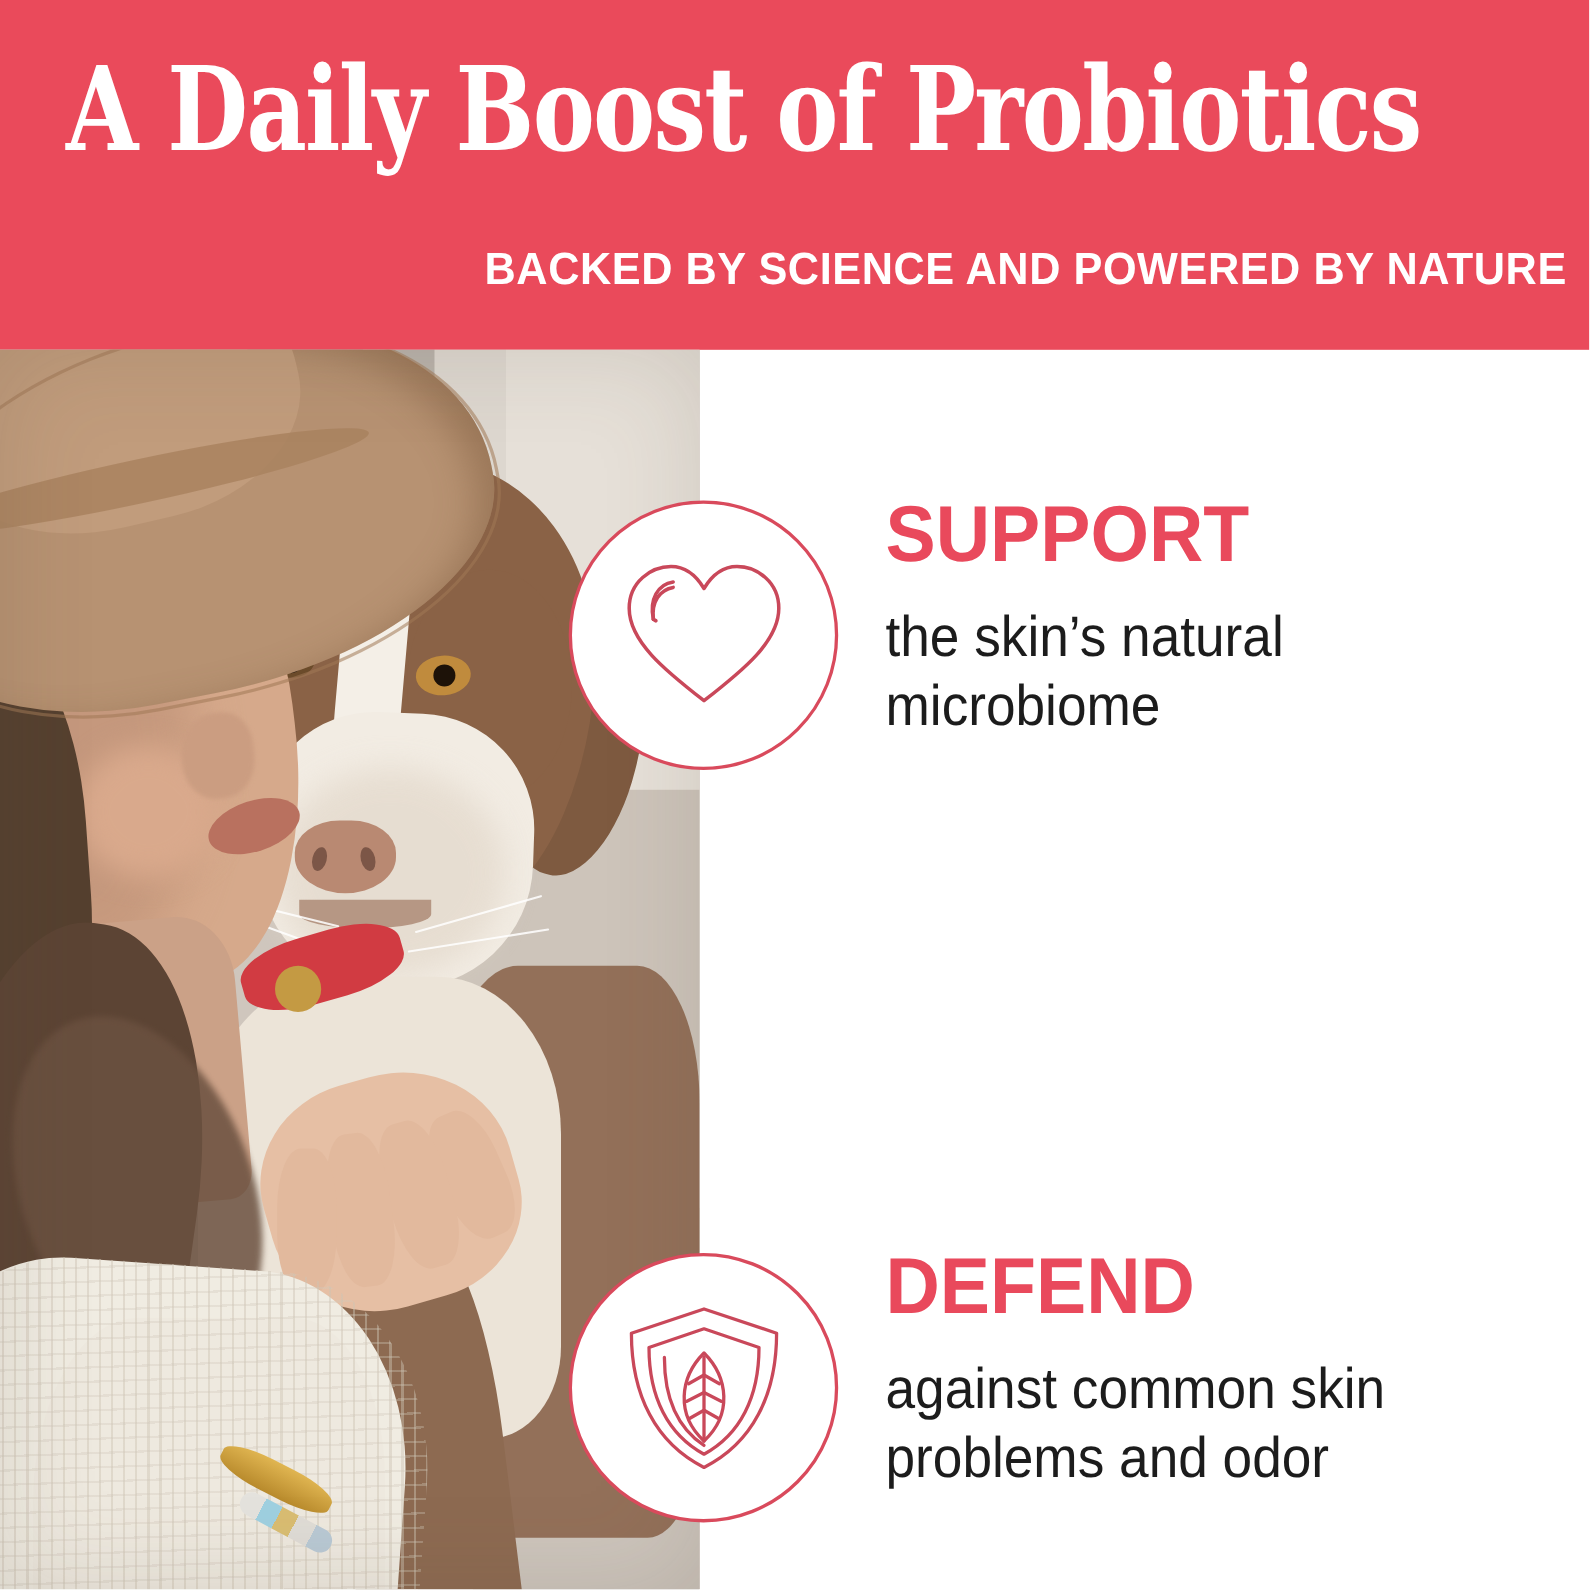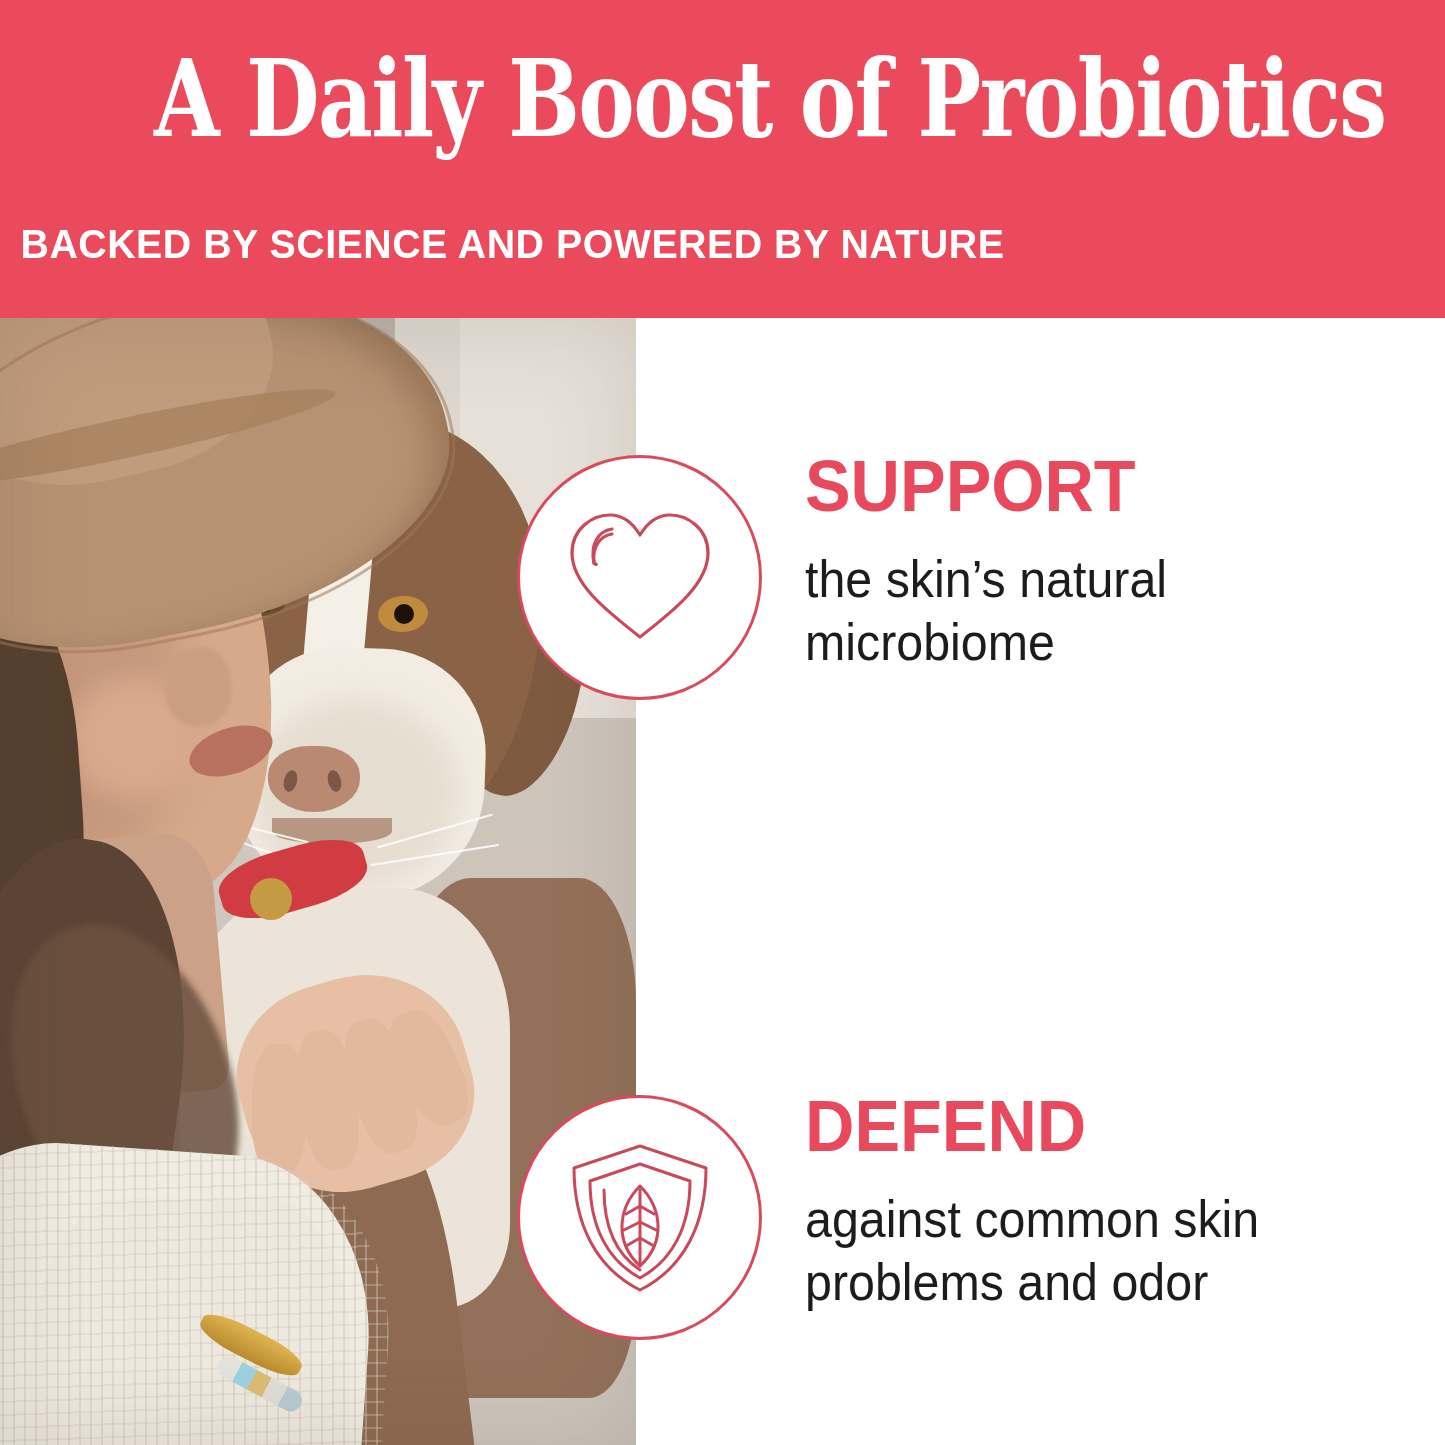--- a/index.html
+++ b/index.html
@@ -8,21 +8,21 @@
     background:#ffffff;
     font-family:"Liberation Sans", sans-serif;
     overflow:hidden;
   }
   .canvas{position:relative;width:1445px;height:1445px;background:#fff;overflow:hidden;}
 
   
   .header-band{
     position:absolute;left:0;top:0;width:1445px;height:318px;
     background:#ea4a5b;
-    display:flex;flex-direction:column;align-items:flex-start;justify-content:flex-start;
+    display:flex;flex-direction:column;align-items:flex-end;justify-content:flex-start;
   }
   .header-title{
     margin:0;padding:0;
     font-family:"DejaVu Serif", serif;
     font-weight:700;
     font-size:106px;
     line-height:1;
     letter-spacing:-2px;
     color:#ffffff;
     transform:scaleX(0.80);
@@ -391,21 +391,21 @@
       </svg>
     </div>
     <div class="ftext" style="top:30px;">
       <div class="fhead">SUPPORT</div>
       <div class="fbody" style="margin-top:26px;">the skin’s natural
 microbiome</div>
     </div>
   </div>
 
 
-  <div class="feature" style="top:1060px;">
+  <div class="feature" style="top:1104px;">
     <div class="circle" style="top:35px;">
       <svg width="160" height="160" viewBox="0 0 160 160" fill="none" stroke="#c9485a" stroke-width="3" stroke-linecap="round" stroke-linejoin="round">
 
         <path d="M80 8 L 146 30 C 146 86, 124 130, 80 152 C 36 130, 14 86, 14 30 Z"></path>
 
         <path d="M80 26 L 130 43 C 130 88, 113 122, 80 140 C 47 122, 30 88, 30 43 Z"></path>
 
         <path d="M44 52 C 44 90, 56 116, 80 132"></path>
 
         <path d="M80 48 C 102 70, 106 104, 80 128 C 54 104, 58 70, 80 48 Z"></path>

